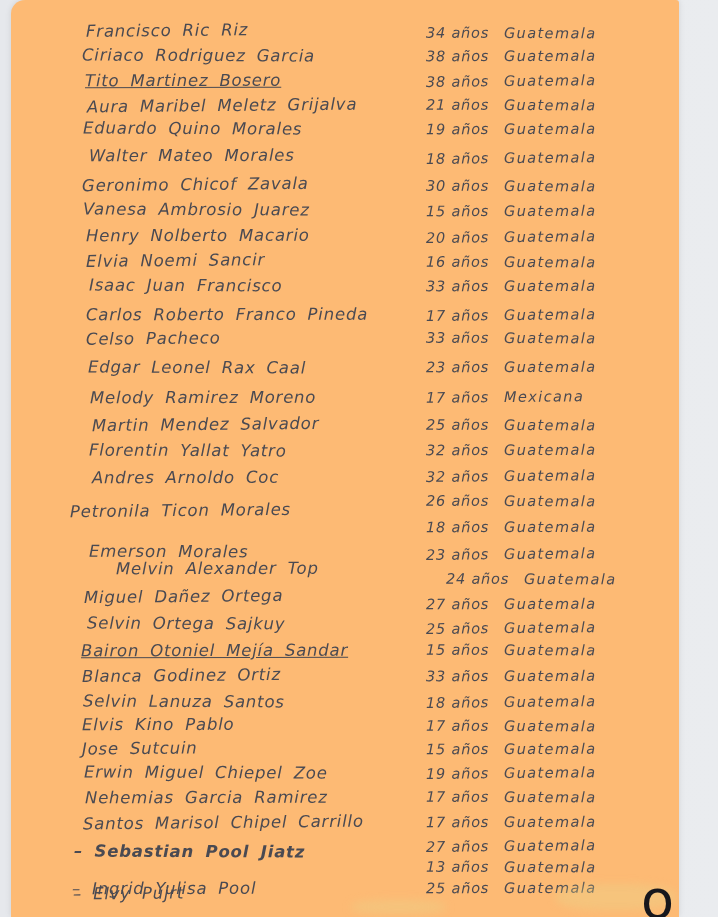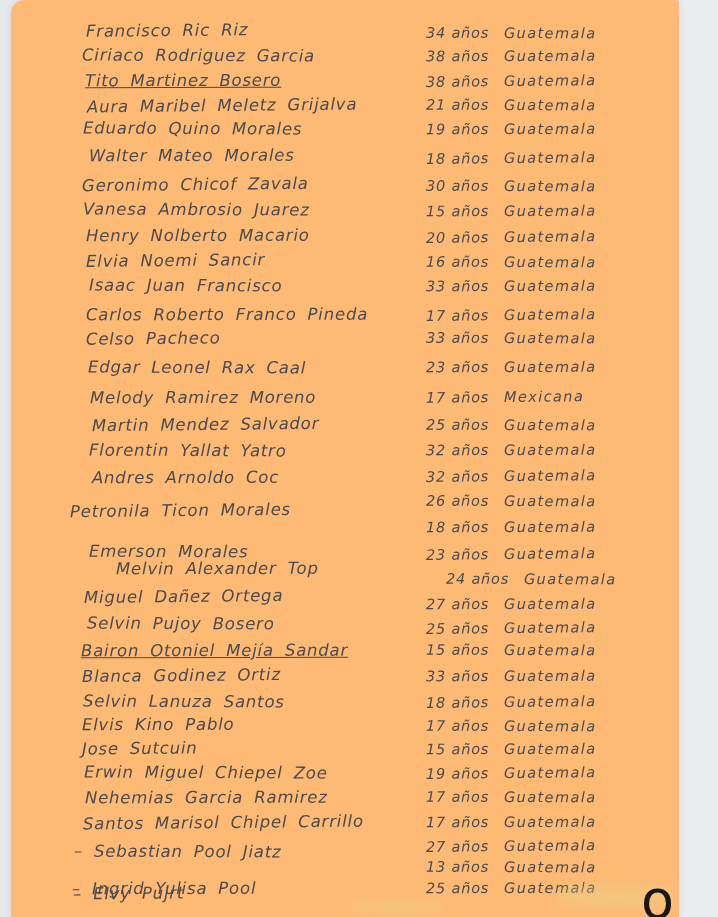--- a/index.html
+++ b/index.html
@@ -91,30 +91,30 @@
       <div class="hand name-line" style="left: 75px; top: 329px; transform: rotate(-0.6deg);">Celso Pacheco</div>
       <div class="hand name-line" style="left: 77px; top: 358px; transform: rotate(0.25deg);">Edgar Leonel Rax Caal</div>
       <div class="hand name-line" style="left: 79px; top: 388px; transform: rotate(-0.15deg);">Melody Ramirez Moreno</div>
       <div class="hand name-line" style="left: 81px; top: 415px; transform: rotate(-0.6deg);">Martin Mendez Salvador</div>
       <div class="hand name-line" style="left: 78px; top: 441px; transform: rotate(0.25deg);">Florentin Yallat Yatro</div>
       <div class="hand name-line" style="left: 81px; top: 468px; transform: rotate(-0.15deg);">Andres Arnoldo Coc</div>
       <div class="hand name-line" style="left: 59px; top: 501px; transform: rotate(-0.6deg);">Petronila Ticon Morales</div>
       <div class="hand name-line" style="left: 78px; top: 532px; transform: rotate(0.25deg); margin-top: 10px;">Emerson Morales</div>
       <div class="hand name-line" style="left: 80px; top: 559px; transform: rotate(-0.15deg); margin-left: 25px;">Melvin Alexander Top</div>
       <div class="hand name-line" style="left: 73px; top: 587px; transform: rotate(-0.6deg);">Miguel Dañez Ortega</div>
-      <div class="hand name-line" style="left: 76px; top: 614px; transform: rotate(0.25deg);">Selvin Pujoy Bosero</div>
+      <div class="hand name-line" style="left: 76px; top: 614px; transform: rotate(0.25deg);">Selvin Ortega Sajkuy</div>
       <div class="hand name-line" style="left: 70px; top: 641px; transform: rotate(-0.15deg); text-decoration: underline;">Bairon Otoniel Mejía Sandar</div>
       <div class="hand name-line" style="left: 71px; top: 666px; transform: rotate(-0.6deg);">Blanca Godinez Ortiz</div>
       <div class="hand name-line" style="left: 72px; top: 692px; transform: rotate(0.25deg);">Selvin Lanuza Santos</div>
       <div class="hand name-line" style="left: 71px; top: 715px; transform: rotate(-0.15deg);">Elvis Kino Pablo</div>
       <div class="hand name-line" style="left: 71px; top: 739px; transform: rotate(-0.6deg);">Jose Sutcuin</div>
       <div class="hand name-line" style="left: 73px; top: 763px; transform: rotate(0.25deg);">Erwin Miguel Chiepel Zoe</div>
       <div class="hand name-line" style="left: 74px; top: 788px; transform: rotate(-0.15deg);">Nehemias Garcia Ramirez</div>
       <div class="hand name-line" style="left: 72px; top: 813px; transform: rotate(-0.6deg);">Santos Marisol Chipel Carrillo</div>
-      <div class="hand name-line" style="left: 63px; top: 842px; transform: rotate(0.25deg);">– Sebastian Pool Jiatz</div>
+      <div class="hand name-line" style="left: 63px; top: 842px; transform: rotate(0.25deg); font-weight: bold;">– Sebastian Pool Jiatz</div>
       <div class="hand name-line" style="left: 61px; top: 863px; transform: rotate(-0.15deg); margin-top: 16px;">– Ingrid Yulisa Pool</div>
       <div class="hand name-line" style="left: 62px; top: 884px; transform: rotate(-0.6deg);">– Elvy Pujrt</div>
     </div>
   <div>
       <div class="hand age-line" style="left: 415px; top: 25px; transform: rotate(0.25deg);"><span class="age-val">34 años</span><span class="nat-val">Guatemala</span></div>
       <div class="hand age-line" style="left: 415px; top: 48px; transform: rotate(-0.15deg);"><span class="age-val">38 años</span><span class="nat-val">Guatemala</span></div>
       <div class="hand age-line" style="left: 415px; top: 73px; transform: rotate(-0.6deg);"><span class="age-val">38 años</span><span class="nat-val">Guatemala</span></div>
       <div class="hand age-line" style="left: 415px; top: 97px; transform: rotate(0.25deg);"><span class="age-val">21 años</span><span class="nat-val">Guatemala</span></div>
       <div class="hand age-line" style="left: 415px; top: 121px; transform: rotate(-0.15deg);"><span class="age-val">19 años</span><span class="nat-val">Guatemala</span></div>
       <div class="hand age-line" style="left: 415px; top: 150px; transform: rotate(-0.6deg);"><span class="age-val">18 años</span><span class="nat-val">Guatemala</span></div>

